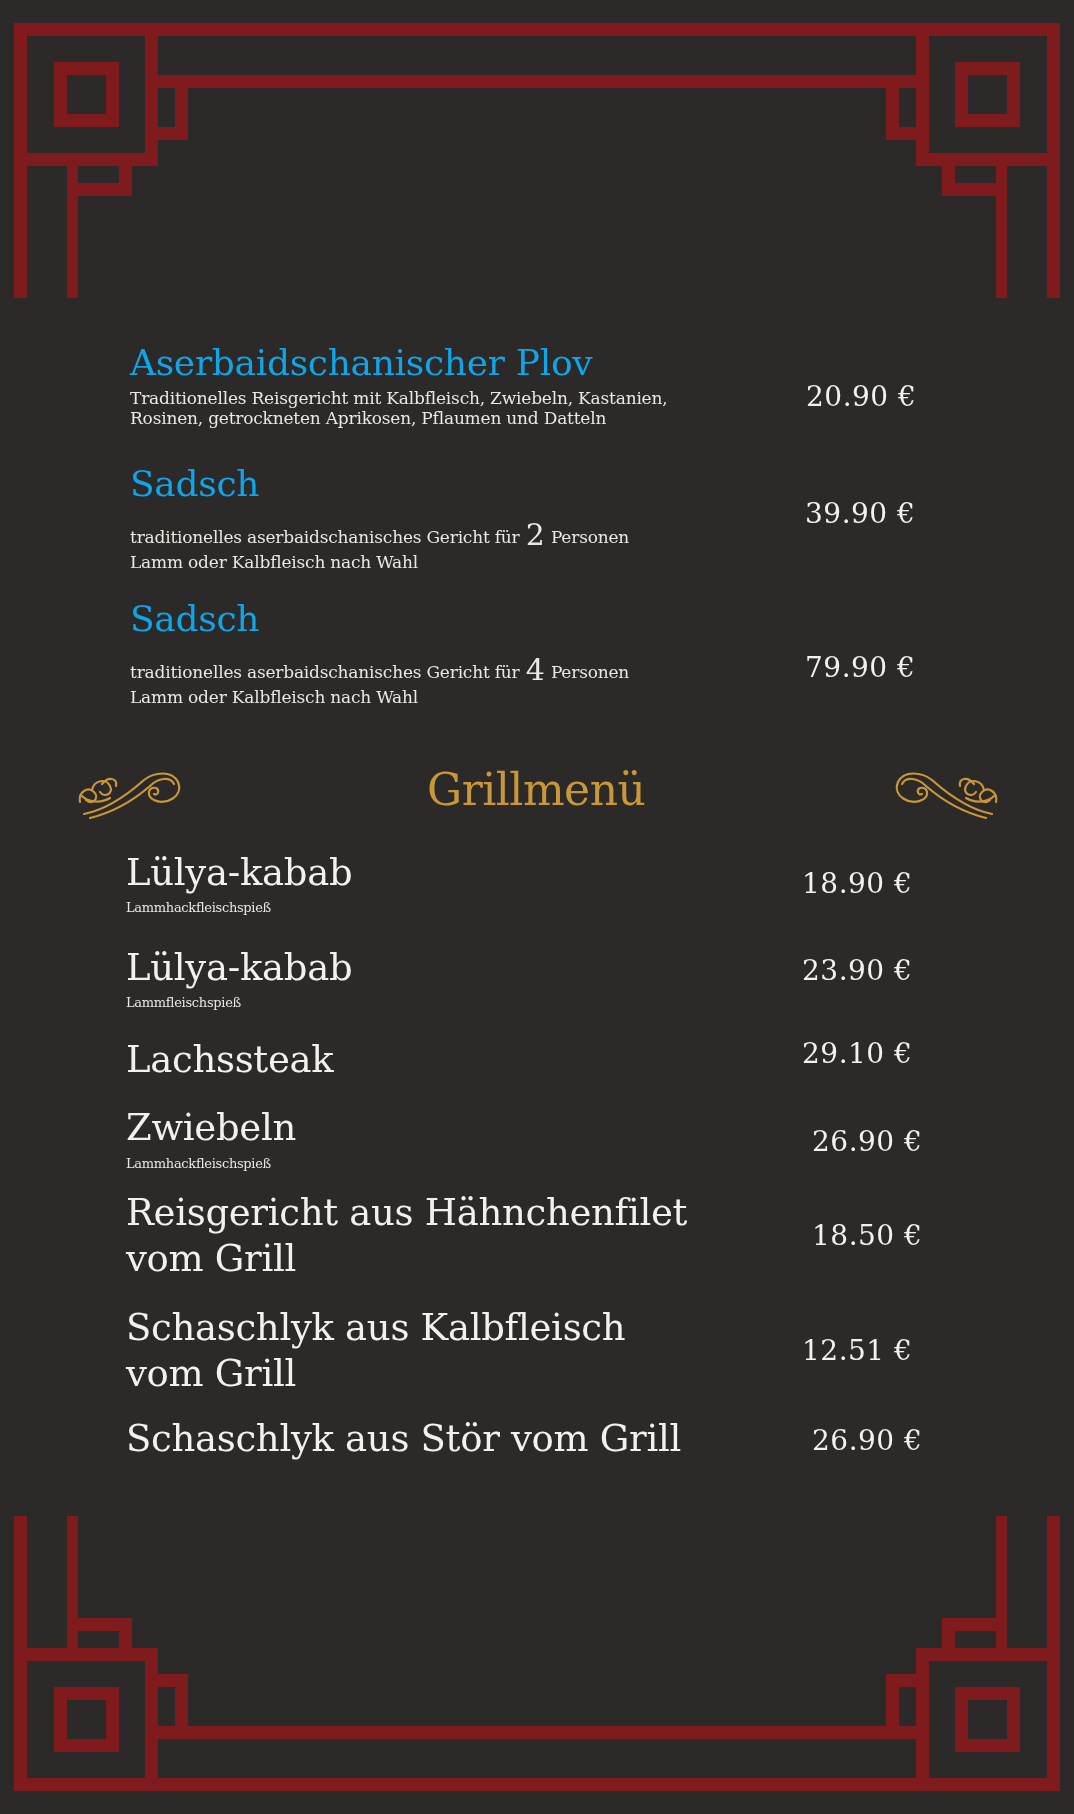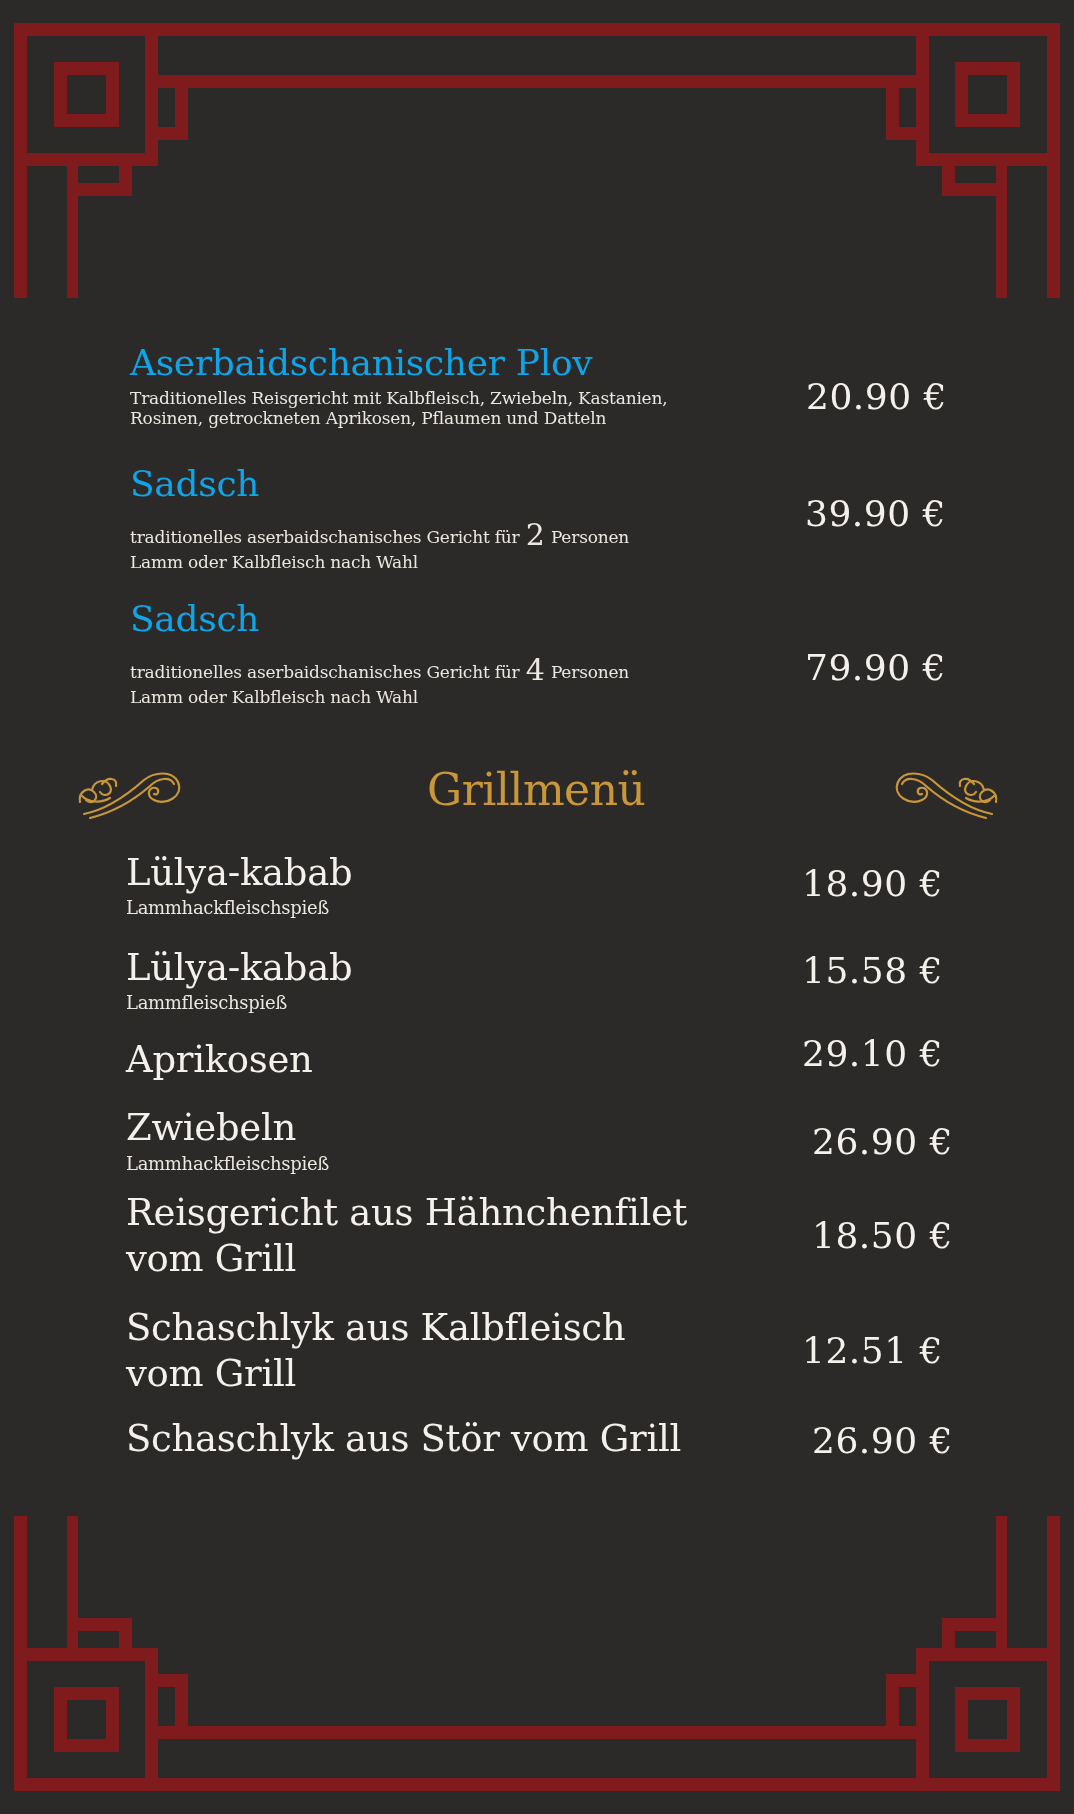--- a/index.html
+++ b/index.html
@@ -36,33 +36,33 @@
       color: #f4f1ec;
       letter-spacing: -0.3px;
     }
     .item-desc {
       font-size: 17px;
       line-height: 21px;
       color: #ebe7e1;
       letter-spacing: -0.2px;
     }
     .item-sub {
-      font-size: 18px;
+      font-size: 13px;
       line-height: 20px;
       color: #ebe7e1;
       letter-spacing: -0.3px;
     }
     .big-num {
       font-size: 30px;
       line-height: 20px;
       vertical-align: -2px;
       padding: 0 1px;
     }
     .price {
-      font-size: 36px;
+      font-size: 28px;
       line-height: 40px;
       color: #f4f1ec;
       letter-spacing: 0.5px;
     }
     .section-title {
       font-size: 44px;
       line-height: 50px;
       color: #c9973a;
       letter-spacing: -0.5px;
     }
@@ -170,25 +170,25 @@
 
   <div>
     <div class="abs grill-title" style="left:126px; top:850px;">Lülya-kabab</div>
     <div class="abs item-sub" style="left:126px; top:898px;">Lammhackfleischspieß</div>
     <div class="abs price" style="left:802px; top:864px;">18.90 €</div>
   </div>
 
   <div>
     <div class="abs grill-title" style="left:126px; top:945px;">Lülya-kabab</div>
     <div class="abs item-sub" style="left:126px; top:993px;">Lammfleischspieß</div>
-    <div class="abs price" style="left:802px; top:951px;">15.58 €</div>
-  </div>
-
-  <div>
-    <div class="abs grill-title" style="left:126px; top:1037px;">Aprikosen</div>
+    <div class="abs price" style="left:802px; top:951px;">23.90 €</div>
+  </div>
+
+  <div>
+    <div class="abs grill-title" style="left:126px; top:1037px;">Lachssteak</div>
     <div class="abs price" style="left:802px; top:1034px;text-align:right;">29.10 €</div>
   </div>
 
   <div>
     <div class="abs grill-title" style="left:126px; top:1105px;">Zwiebeln</div>
     <div class="abs item-sub" style="left:126px; top:1154px;">Lammhackfleischspieß</div>
     <div class="abs price" style="left:812px; top:1122px;">26.90 €</div>
   </div>
 
   <div>

